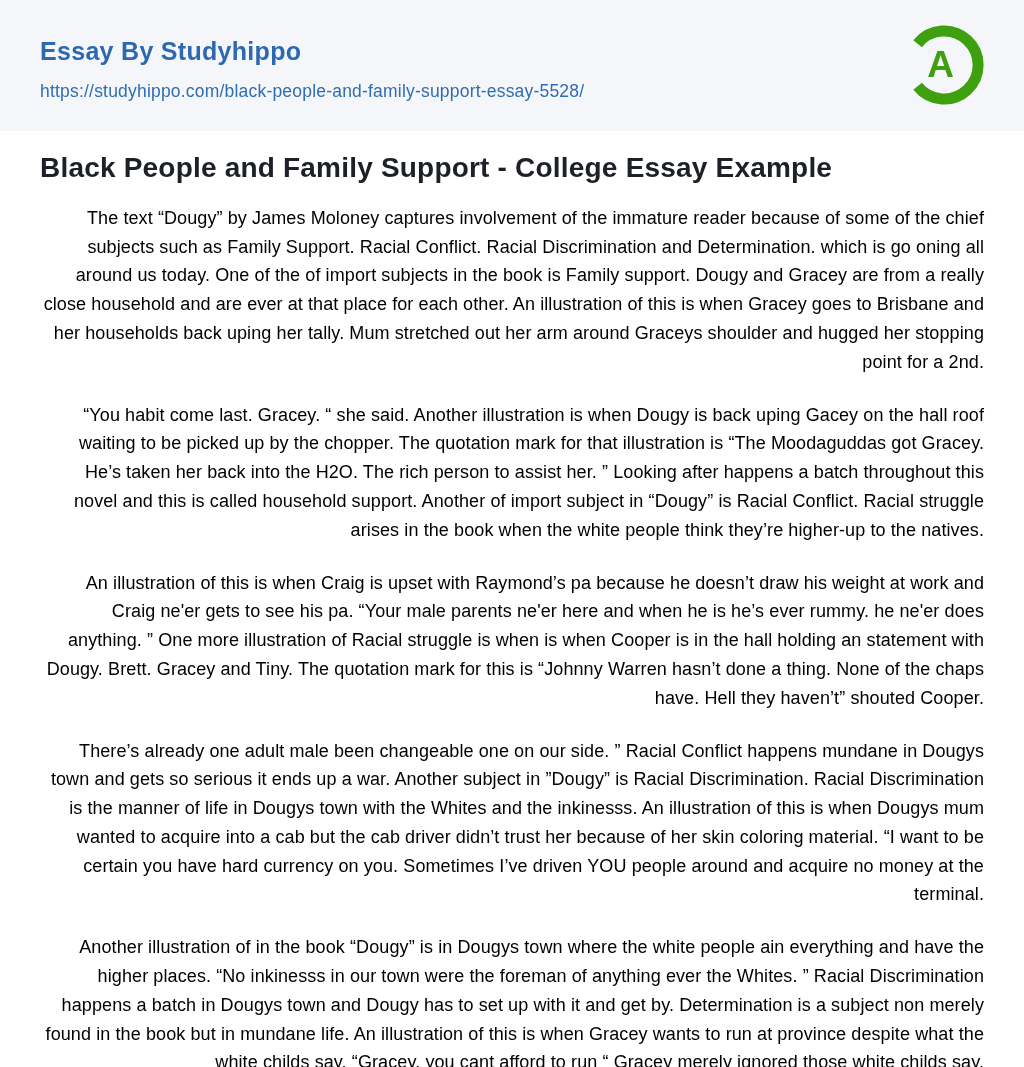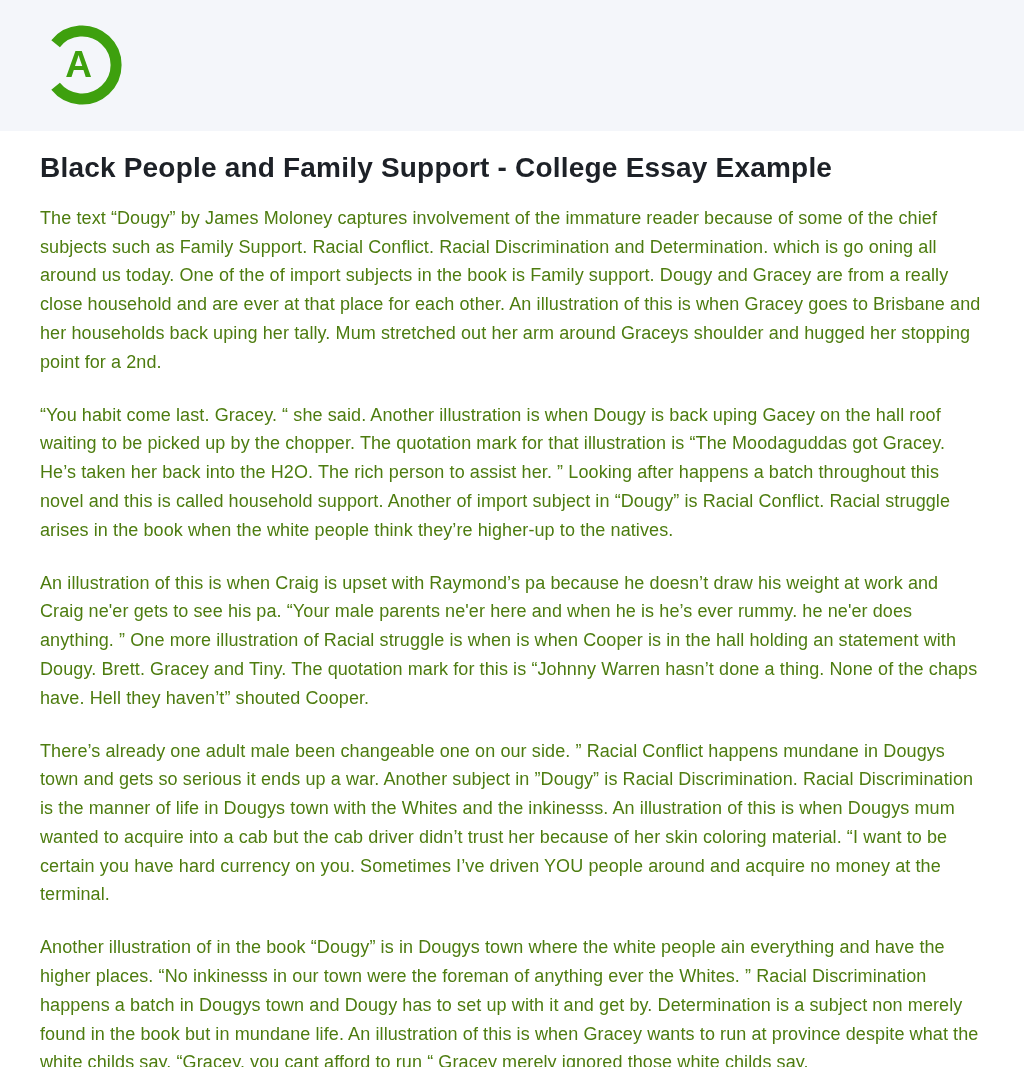--- a/index.html
+++ b/index.html
@@ -73,30 +73,35 @@
     line-height: 1.17;
     letter-spacing: 0.2px;
   }
   .essay-body {
     margin-top: 19px;
   }
   .essay-body p {
     margin: 8px 0 24px 0;
     font-size: 18px;
     line-height: 28.8px;
-    color: #4d7c0f;
+    color: #000000;
     letter-spacing: 0.1px;
+    text-align: right;
   }
 </style>
 </head>
 <body>
 
 <div class="page">
 
   <header class="site-header">
+    <div class="header-text">
+      <div class="site-title">Essay By Studyhippo</div>
+      <a class="site-url">https://studyhippo.com/black-people-and-family-support-essay-5528/</a>
+    </div>
 
     <div class="logo">
       <svg width="82" height="82" viewBox="0 0 82 82">
         <path d="M 15.6 62.3 A 34 34 0 1 0 15.6 19.7" fill="none" stroke="#3ea00e" stroke-width="11" stroke-linecap="butt"></path>
       </svg>
       <span class="logo-letter">A</span>
     </div>
   </header>
 
   <main class="article">

